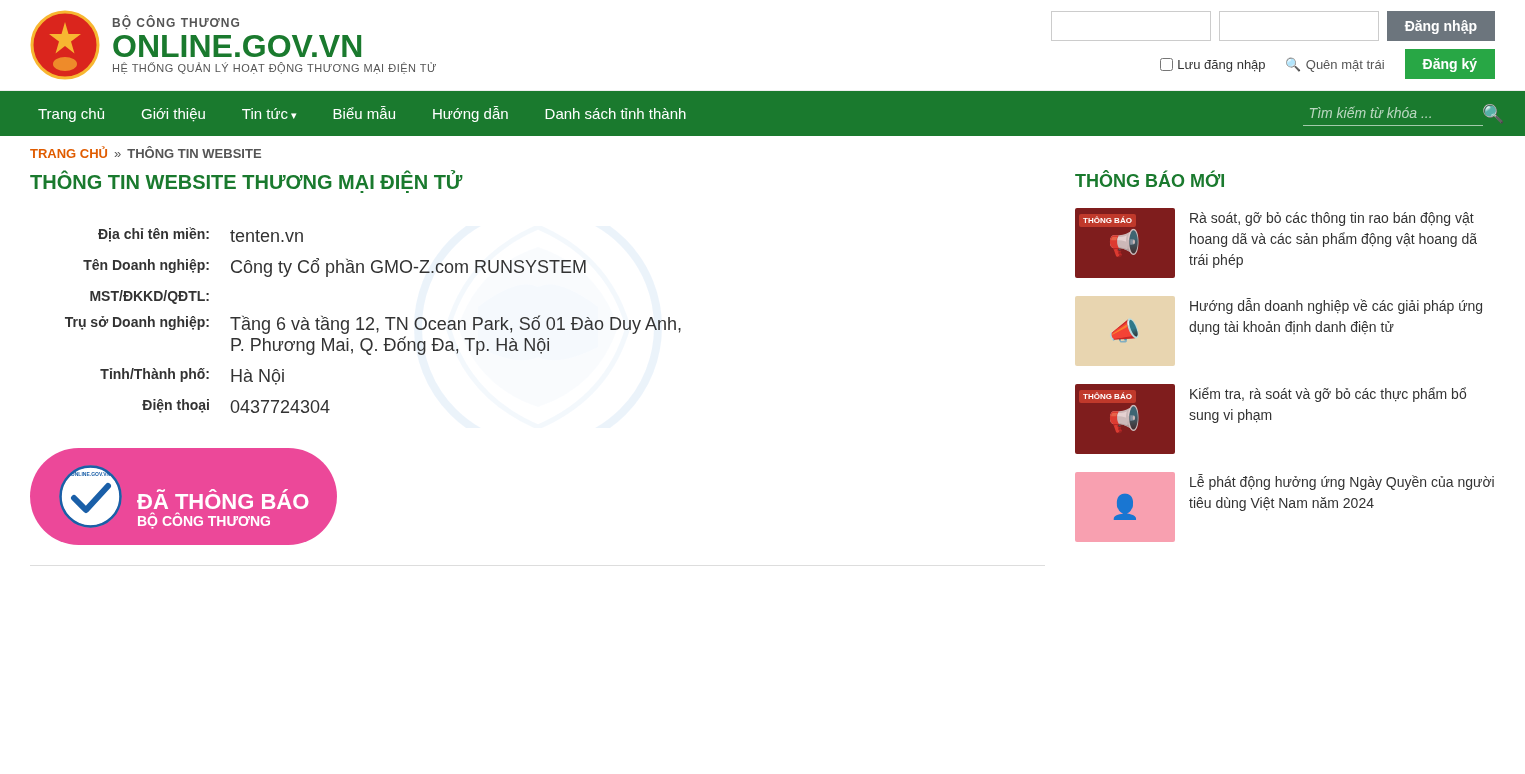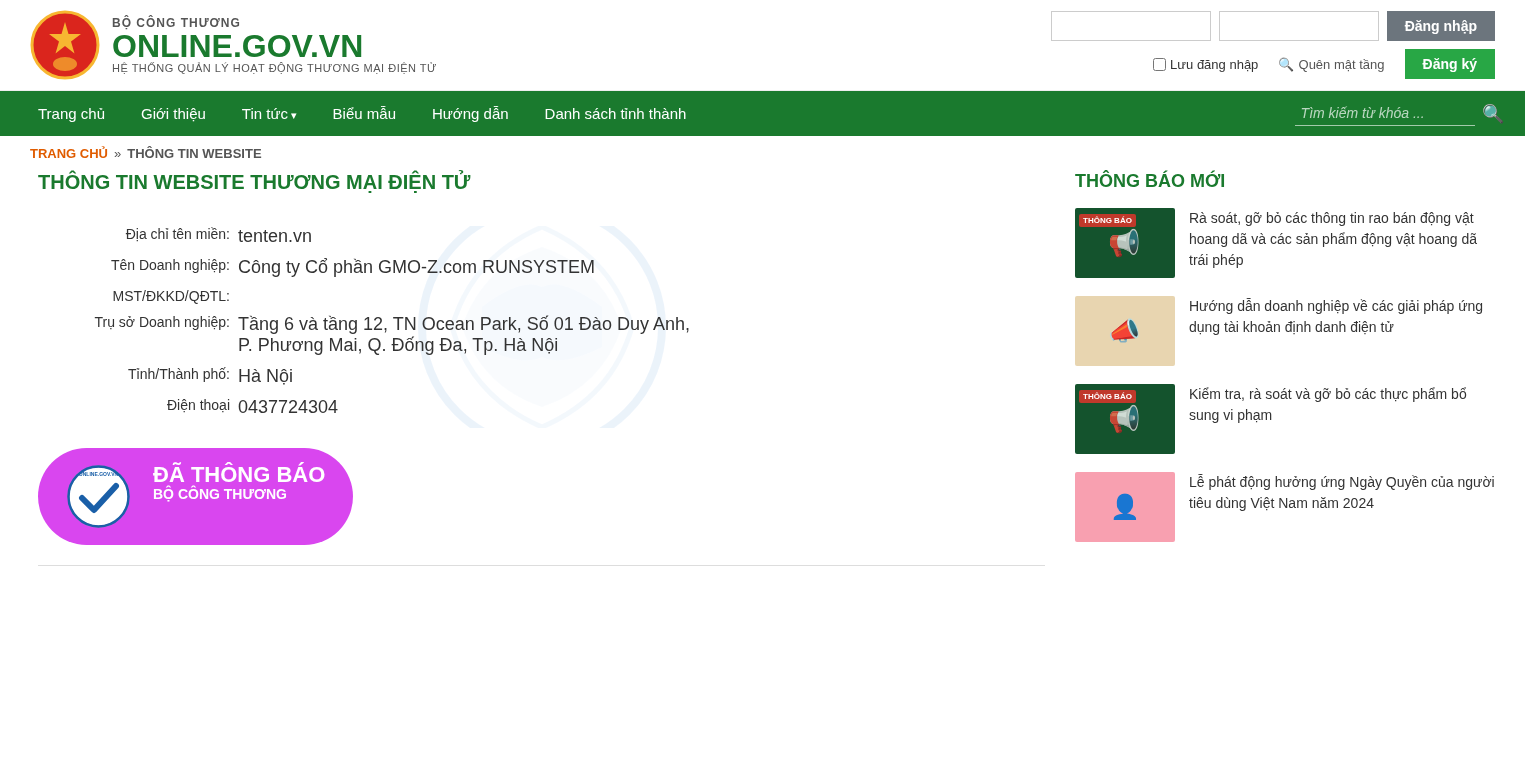--- a/index.html
+++ b/index.html
@@ -115,21 +115,21 @@
       font-size: 15px;
       font-weight: 500;
     }
     .nav-links li a.has-arrow::after {
       content: " ▾";
       font-size: 11px;
     }
     .nav-search {
       display: flex;
       align-items: center;
-      gap: 8px;
+      gap: 0;
     }
     .nav-search input {
       background: transparent;
       border: none;
       border-bottom: 1px solid rgba(255,255,255,0.6);
       color: #fff;
       padding: 4px 6px;
       font-size: 14px;
       width: 180px;
       font-style: italic;
@@ -154,21 +154,20 @@
     .breadcrumb a { color: #e05c00; text-decoration: none; font-weight: bold; font-size: 13px; }
     .breadcrumb span { color: #555; font-size: 13px; }
     .breadcrumb .current { color: #555; font-weight: bold; font-size: 13px; }
 
     
     .main-content {
       display: flex;
       padding: 0 30px 30px 30px;
       gap: 30px;
       max-width: 1525px;
-      margin-left: 8px;
     }
 
     
     .content-left {
       flex: 1;
     }
     .page-title {
       color: #1a7a2e;
       font-size: 20px;
       font-weight: bold;
@@ -176,22 +175,22 @@
       padding-bottom: 8px;
     }
     .info-row {
       display: flex;
       margin-bottom: 10px;
       align-items: flex-start;
     }
     .info-label {
       min-width: 200px;
       text-align: right;
-      font-weight: normal;
-      padding-right: 8px;
+      font-weight: bold;
+      padding-right: 20px;
       font-size: 14px;
       color: #333;
     }
     .info-value {
       flex: 1;
       font-size: 18px;
       color: #333;
     }
 
     
@@ -217,26 +216,26 @@
       z-index: 1;
     }
 
     
     .badge-container {
       margin-top: 20px;
       display: flex;
       align-items: center;
     }
     .badge-box {
-      background: #d946ef;
+      background: #ec4899;
       border-radius: 50px;
       padding: 16px 28px;
       display: flex;
-      align-items: flex-start;
-      gap: 22px;
+      align-items: flex-end;
+      gap: 14px;
       max-width: 320px;
     }
     .badge-text-area {
       color: #fff;
     }
     .badge-main-text {
       font-size: 22px;
       font-weight: bold;
       line-height: 1;
     }
@@ -270,21 +269,21 @@
       align-items: flex-start;
     }
     .news-thumb {
       width: 100px;
       height: 70px;
       flex-shrink: 0;
       overflow: hidden;
       border-radius: 2px;
     }
     .news-thumb-red {
-      background: #14532d;
+      background: #7f1d1d;
       width: 100%;
       height: 100%;
       display: flex;
       align-items: center;
       justify-content: center;
       position: relative;
     }
     .news-thumb-pink {
       background: #f8a0b0;
       width: 100%;
@@ -344,21 +343,21 @@
       <input type="password" placeholder="" style="">
       <button class="btn-login">Đăng nhập</button>
     </div>
     <div class="header-options">
       <label>
         <input type="checkbox" style="">
         <span>Lưu đăng nhập</span>
       </label>
       <span class="forgot-pw">
         <span>🔍</span>
-        <span>Quên mật tầng</span>
+        <span>Quên mật trái</span>
       </span>
       <button class="btn-register">Đăng ký</button>
     </div>
   </div>
 </div>
 
 <nav class="navbar">
   <ul class="nav-links">
     <li>
       <a href="#">Trang chủ</a>

